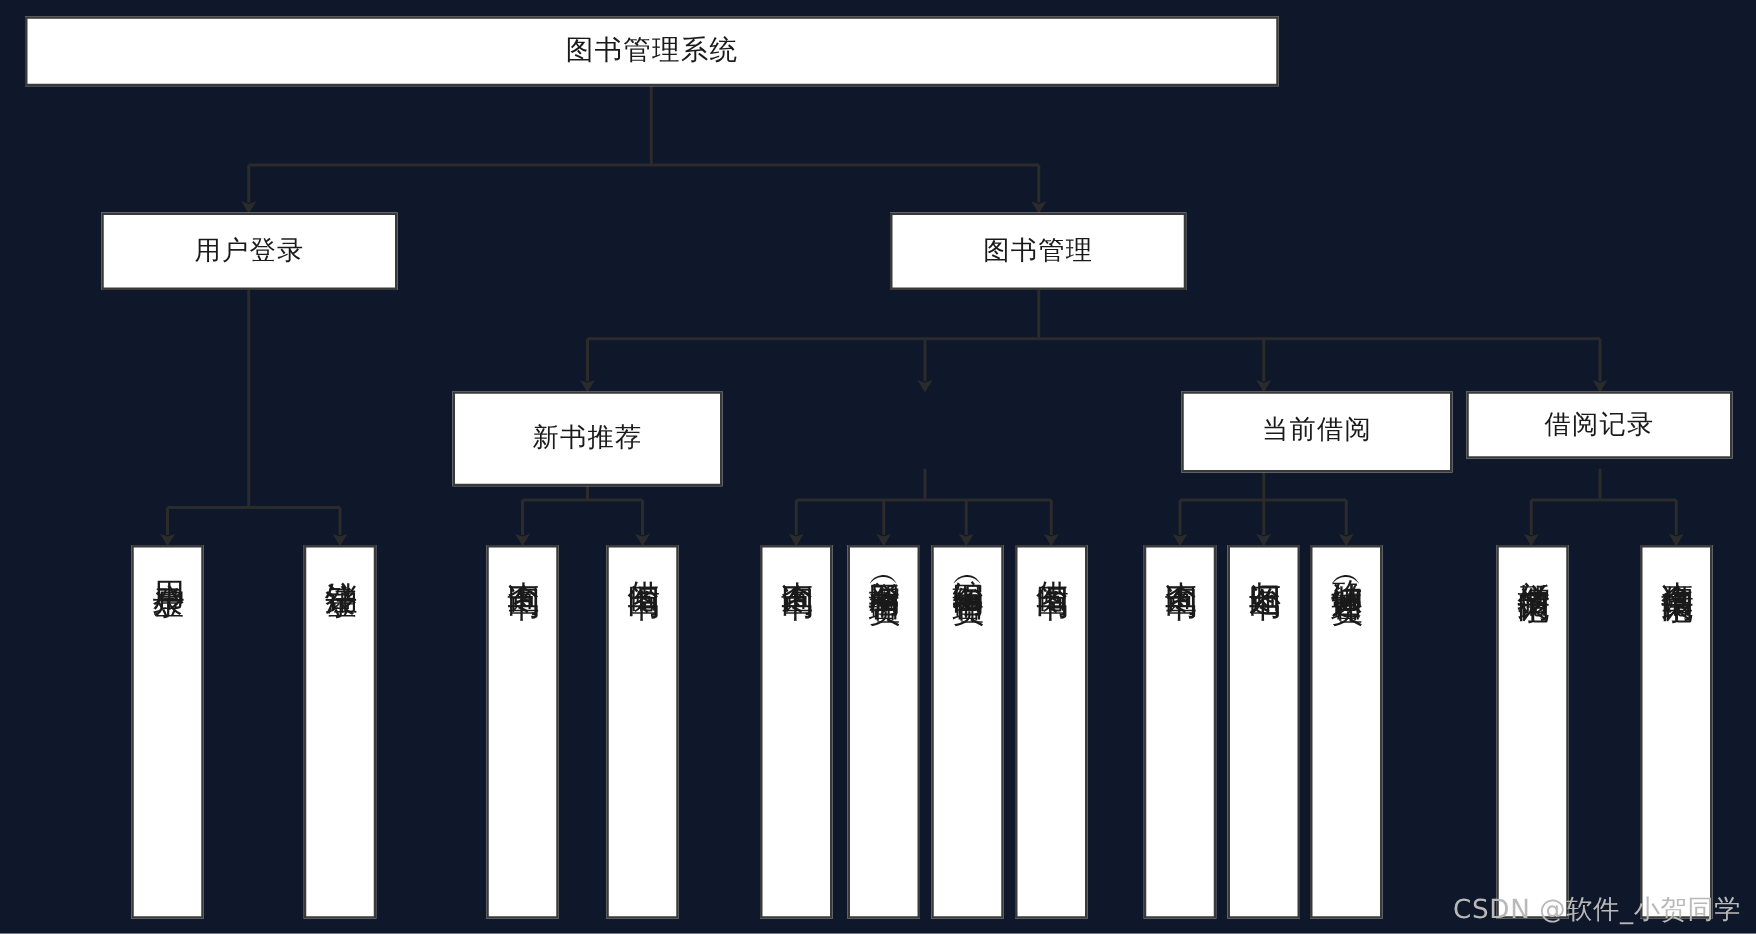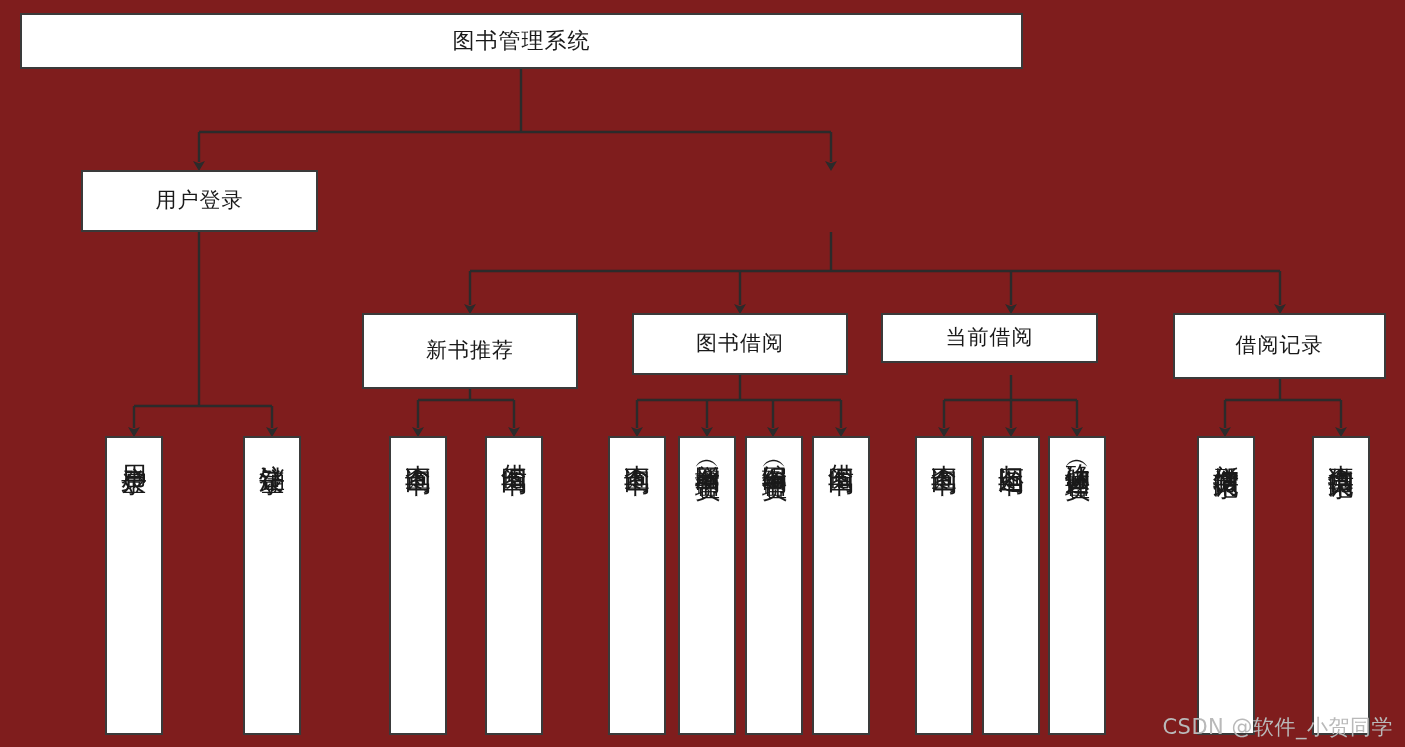--- a/index.html
+++ b/index.html
@@ -8,21 +8,21 @@
     padding: 0;
     background: #ffffff;
   }
   body {
     font-family: "DejaVu Sans", "Liberation Sans", sans-serif;
   }
   #canvas {
     position: relative;
     width: 1405px;
     height: 747px;
-    background: #7f1d1d;
+    background: #0f172a;
     overflow: hidden;
   }
   
   #connectors {
     position: absolute;
     left: 0;
     top: 0;
     width: 1405px;
     height: 747px;
     z-index: 1;
@@ -136,28 +136,28 @@
       <path d="M1225,400 L1341,400"></path>
       <path d="M1225,400 L1225,428" marker-end="url(#arrow)"></path>
       <path d="M1341,400 L1341,428" marker-end="url(#arrow)"></path>
     </g>
   </svg>
 
   <div class="node h root" style="left:20px; top:13px; width:1003px; height:56px;">图书管理系统</div>
 
   <div class="node h" style="left:81px; top:170px; width:237px; height:62px;">用户登录</div>
 
+  <div class="node h" style="left:712px; top:170px; width:237px; height:62px;">图书管理</div>
 
   <div class="node h" style="left:362px; top:313px; width:216px; height:76px;">新书推荐</div>
 
-  <div class="node h" style="left:632px; top:313px; width:216px; height:62px;">图书借阅</div>
-
-  <div class="node h" style="left:881px; top:313px; width:217px; height:50px;">当前借阅</div>
-
-  <div class="node h" style="left:1173px; top:313px; width:213px; height:66px;">借阅记录</div>
+
+  <div class="node h" style="left:945px; top:313px; width:217px; height:65px;font-family:Liberation Mono, monospace;">当前借阅</div>
+
+  <div class="node h" style="left:1173px; top:313px; width:213px; height:54px;">借阅记录</div>
 
   <div class="node v" style="left:105px; top:436px; width:58px; height:299px;">
     <span class="vtext">用户登录</span>
   </div>
 
   <div class="node v" style="left:243px; top:436px; width:58px; height:299px;">
     <span class="vtext">注销登录</span>
   </div>
 
   <div class="node v" style="left:389px; top:436px; width:58px; height:299px;">

